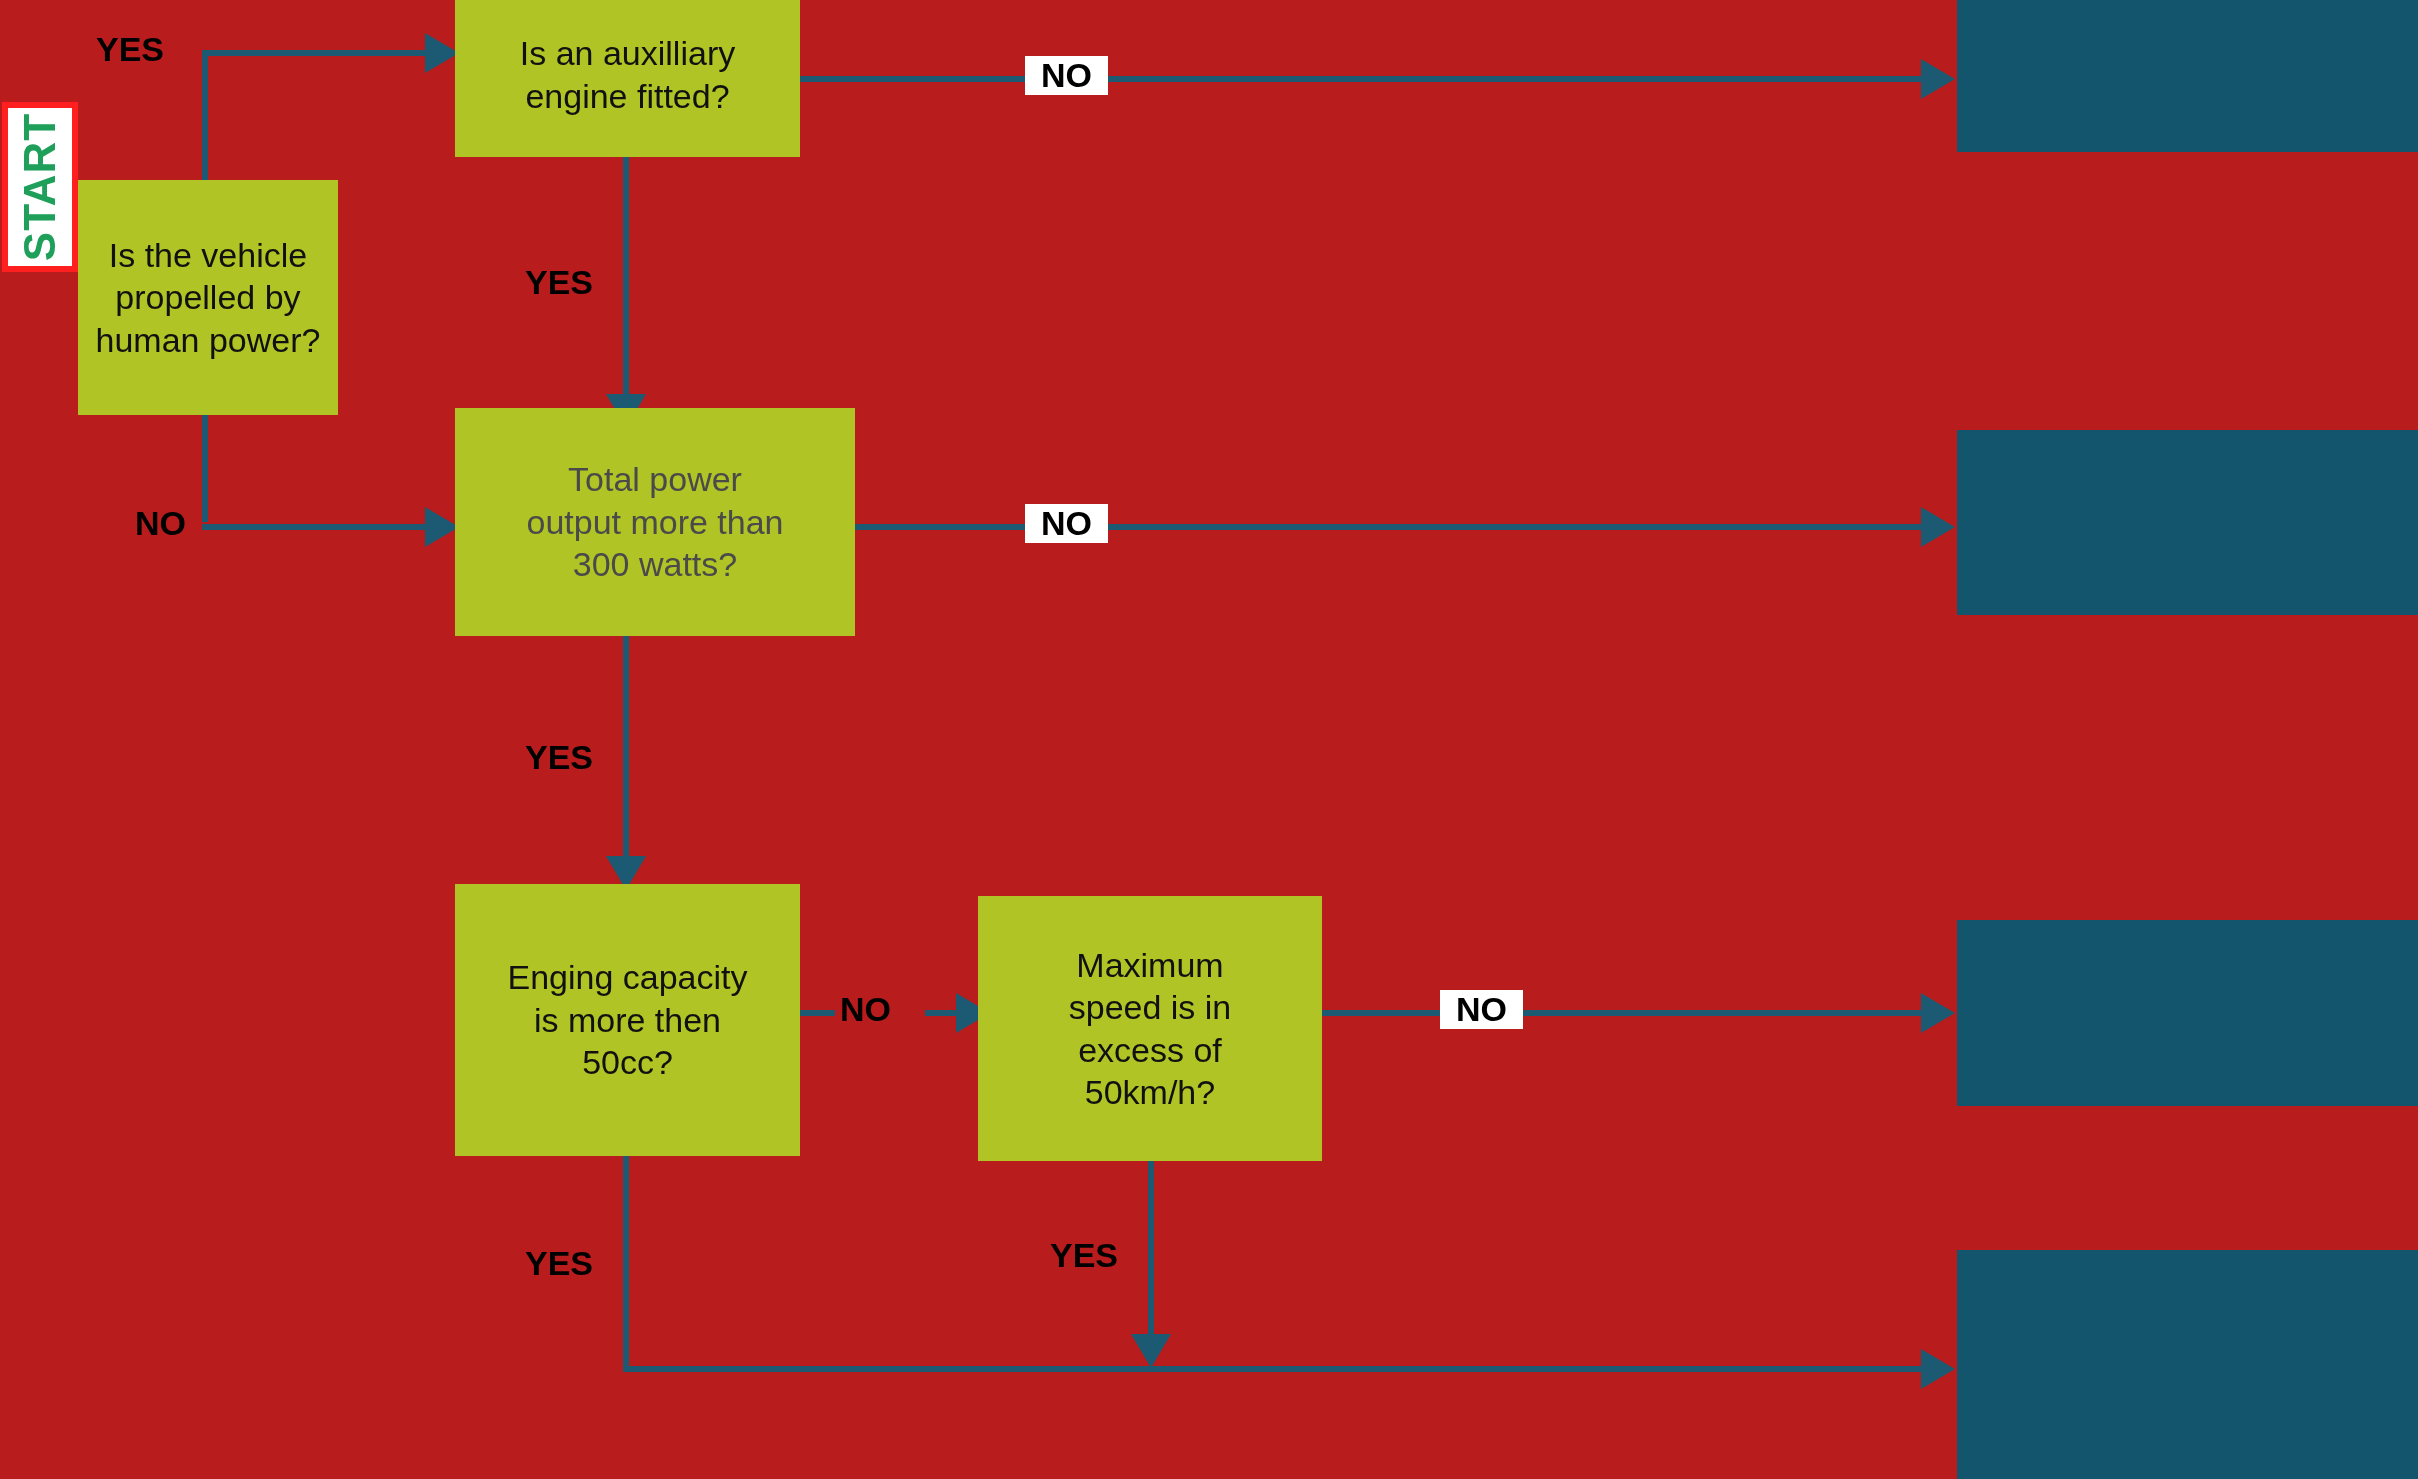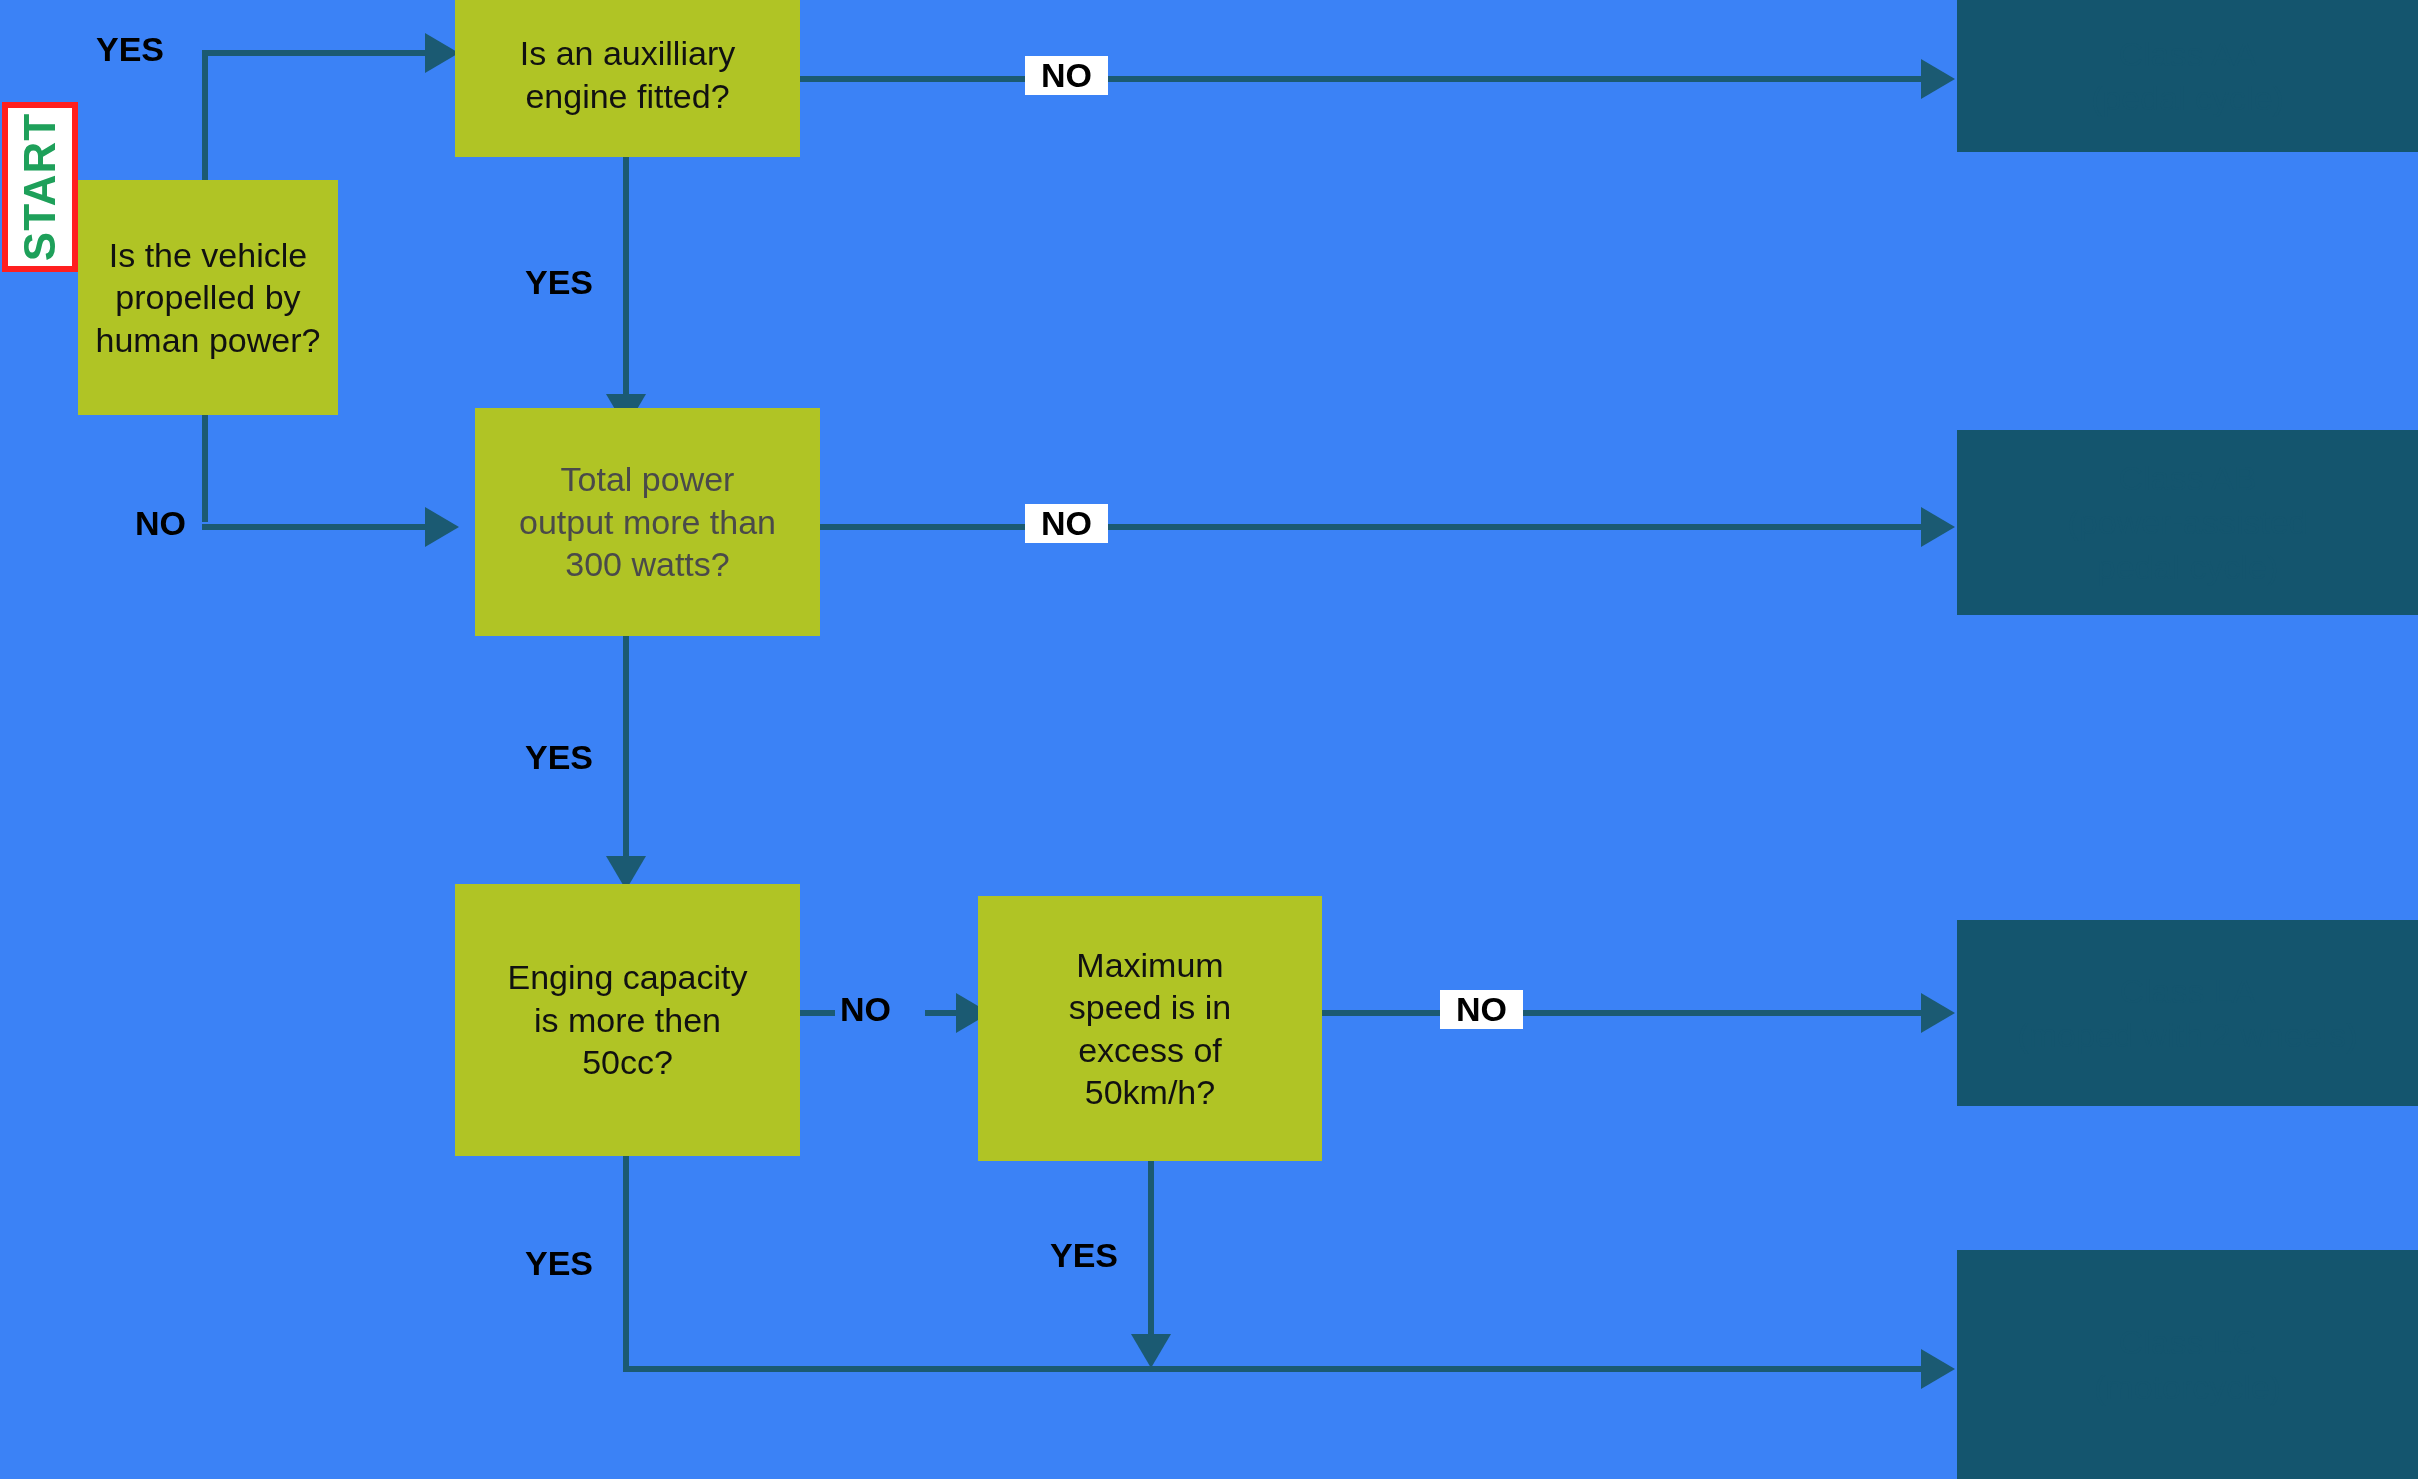--- a/index.html
+++ b/index.html
@@ -1,20 +1,20 @@
 <!DOCTYPE html>
 <html><head>
 <meta charset="utf-8">
 <style>
   html,body{margin:0;padding:0;background:#ffffff;}
   #stage{
     position:relative;
     width:2418px;
     height:1479px;
-    background:#3b82f6;
+    background:#b91c1c;
     font-family:"Liberation Sans", sans-serif;
     overflow:hidden;
   }
   
   .node{
     position:absolute;
     background:#b0c425;
     display:flex;
     align-items:center;
     justify-content:center;
@@ -141,21 +141,21 @@
     <span>START</span>
   </div>
 
   <div class="node" style="left:78px; top:180px; width:260px; height:235px;">Is the vehicle
 propelled by
 human power?</div>
 
   <div class="node" style="left:455px; top:-8px; width:345px; height:165px;">Is an auxilliary
 engine fitted?</div>
 
-  <div class="node muted" style="left:455px; top:408px; width:345px; height:228px;margin-left:20px;">Total power
+  <div class="node muted" style="left:455px; top:408px; width:400px; height:228px;">Total power
 output more than
 300 watts?</div>
 
   <div class="node" style="left:455px; top:884px; width:345px; height:272px;">Enging capacity
 is more then
 50cc?</div>
 
   <div class="node" style="left:978px; top:896px; width:344px; height:265px;">Maximum
 speed is in
 excess of

